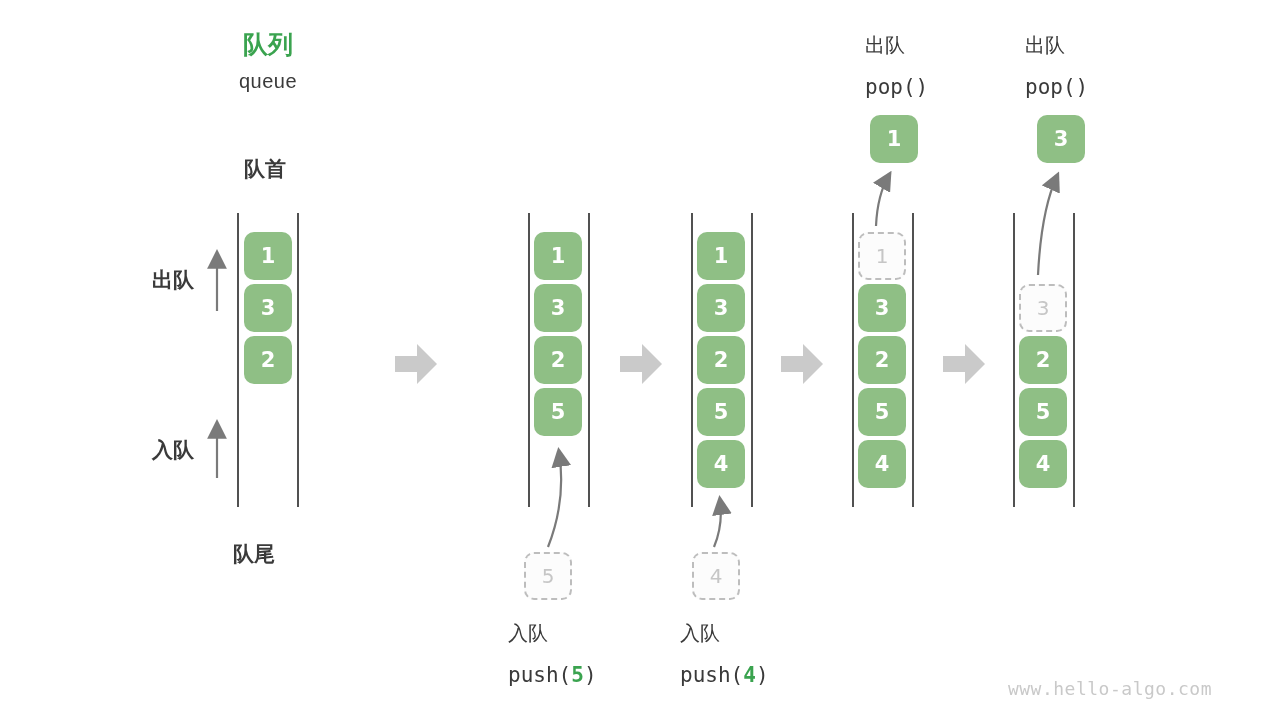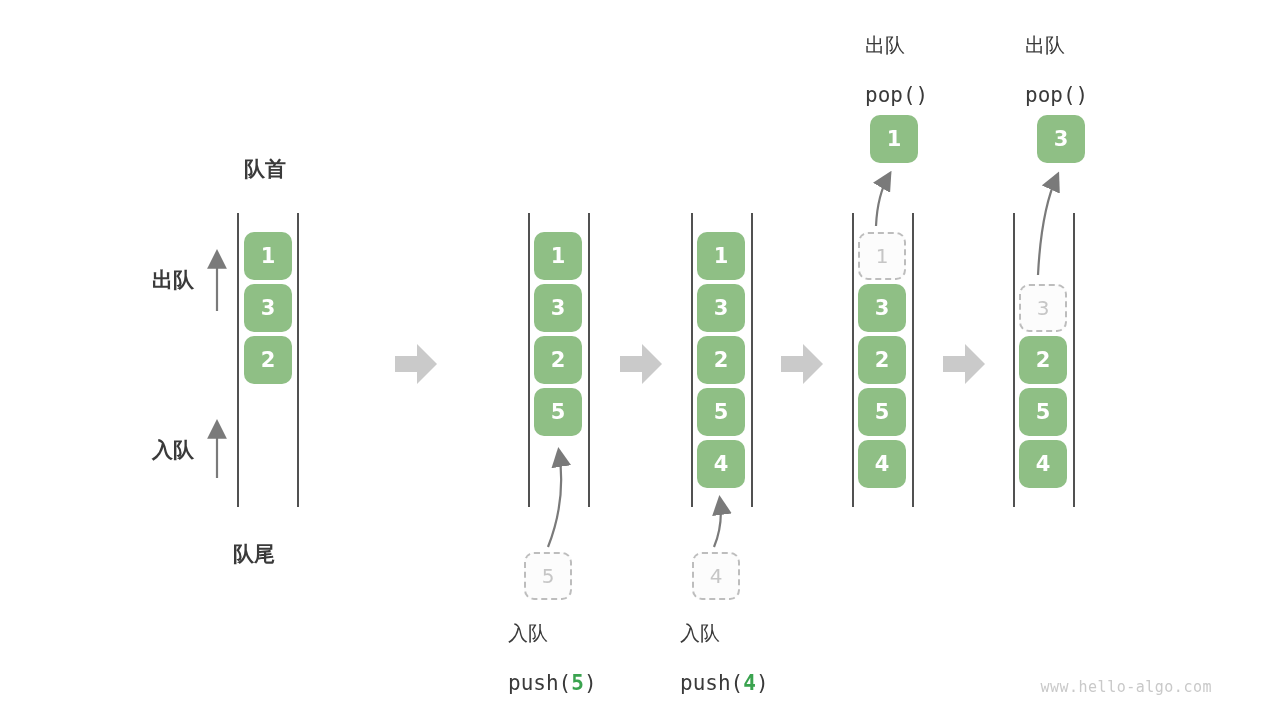--- a/index.html
+++ b/index.html
@@ -6,47 +6,51 @@
   .canvas{
     position:relative;width:1280px;height:720px;background:#ffffff;
     font-family:"Liberation Sans",sans-serif;overflow:hidden;
     -webkit-font-smoothing:antialiased;
   }
   .abs{position:absolute;}
   .title-zh{font-size:25px;font-weight:bold;color:var(--accent_green,#3AA34F);text-align:center;}
   .title-en{font-size:20px;color:var(--text_dark,#3A3A3A);text-align:center;margin-top:9px;letter-spacing:.5px;}
   .struct-label{font-size:21px;font-weight:bold;color:var(--text_dark,#3A3A3A);}
   .caption-zh{font-size:20px;color:var(--text_dark,#3A3A3A);}
-  .caption-code{font-family:"DejaVu Sans Mono",monospace;font-size:21px;color:var(--text_dark,#3A3A3A);margin-top:24px;white-space:nowrap;}
+  .caption-code{font-family:"DejaVu Sans Mono",monospace;font-size:21px;color:var(--text_dark,#3A3A3A);margin-top:16px;white-space:nowrap;}
   .caption-code .arg{color:var(--accent_green,#3AA34F);font-weight:bold;}
   .wall{position:absolute;width:2px;background:var(--wall,#515151);}
   .qbox{
     position:absolute;width:48px;height:48px;border-radius:10px;
     background:var(--box_green,#8FBF85);color:#fff;
     display:flex;align-items:center;justify-content:center;
     font-family:"DejaVu Sans",sans-serif;font-size:21px;font-weight:bold;
   }
   .ghost{
     position:absolute;width:48px;height:48px;box-sizing:border-box;border-radius:10px;
     background:#FCFCFC;border:2px dashed var(--ghost_border,#BDBDBD);
     color:var(--ghost_text,#C6C6C6);
     display:flex;align-items:center;justify-content:center;
     font-family:"DejaVu Sans",sans-serif;font-size:20px;
   }
   .svg-overlay{position:absolute;left:0;top:0;pointer-events:none;}
   .watermark{
-    font-family:"DejaVu Sans Mono",monospace;font-size:15px;
+    font-family:"DejaVu Sans Mono",monospace;font-size:18px;
     color:var(--watermark,#C9C9C9);letter-spacing:.5px;
   }
 </style>
 </head>
 <body>
 
 <div class="canvas">
 
+  <div class="abs" style="left:218px;top:28px;width:100px;">
+    <div class="title-zh">队列</div>
+    <div class="title-en">queue</div>
+  </div>
 
   <div class="abs struct-label" style="left:244px;top:155px;text-align:right;">队首</div>
   <div class="abs struct-label" style="left:233px;top:540px;">队尾</div>
 
   <div class="abs struct-label" style="left:152px;top:266px;">出队</div>
   <div class="abs struct-label" style="left:152px;top:436px;">入队</div>
 
   <div class="wall" style="left:237px;top:213px;height:294px;"></div>
   <div class="wall" style="left:297px;top:213px;height:294px;"></div>
   <div class="wall" style="left:528px;top:213px;height:294px;"></div>

